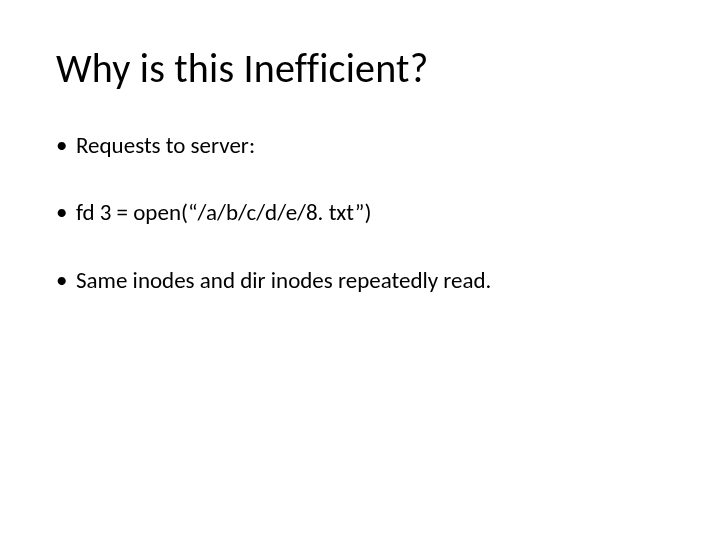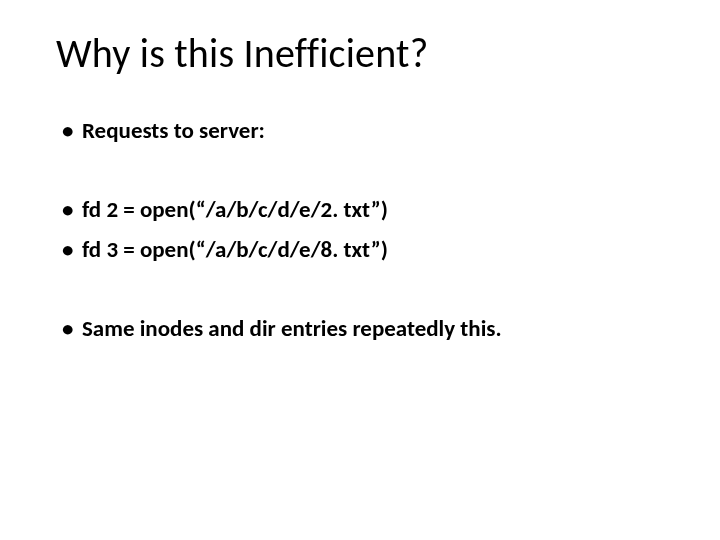--- a/index.html
+++ b/index.html
@@ -8,40 +8,39 @@
     width: 720px;
     height: 540px;
     background: #ffffff;
     font-family: "Calibri", "Segoe UI", Arial, sans-serif;
     color: #000000;
   }
   .slide {
     box-sizing: border-box;
     width: 720px;
     height: 540px;
-    padding: 29px 48px 40px 56px;
+    padding: 44px 48px 40px 56px;
   }
   .title {
     font-size: 40px;
     font-weight: 400;
     letter-spacing: 0.2px;
     margin: 0 0 36px 0;
   }
   .bullets {
     list-style: none;
     padding: 0;
     margin: 0;
     font-size: 23px;
     line-height: 1.45;
   }
   .bullets li {
     position: relative;
     padding-left: 20px;
-    margin: 6px;
-    font-weight: bold;
+    margin: 0;
   }
   .bullets li::before {
     content: "•";
     position: absolute;
     left: 0;
     top: 0;
   }
   .gap {
     height: 34px;
   }
@@ -51,21 +50,20 @@
 
 <div class="slide">
   <h1 class="title">Why is this Inefficient?</h1>
 
   <ul class="bullets">
     <li>Requests to server:</li>
   </ul>
   <div class="gap"></div>
 
   <ul class="bullets">
-    <li>fd 2 = open(“/a/b/c/d/e/2. txt”)</li>
     <li>fd 3 = open(“/a/b/c/d/e/8. txt”)</li>
   </ul>
   <div class="gap"></div>
 
   <ul class="bullets">
-    <li>Same inodes and dir entries repeatedly this.</li>
+    <li>Same inodes and dir inodes repeatedly read.</li>
   </ul>
 </div>
 
 </body></html>

